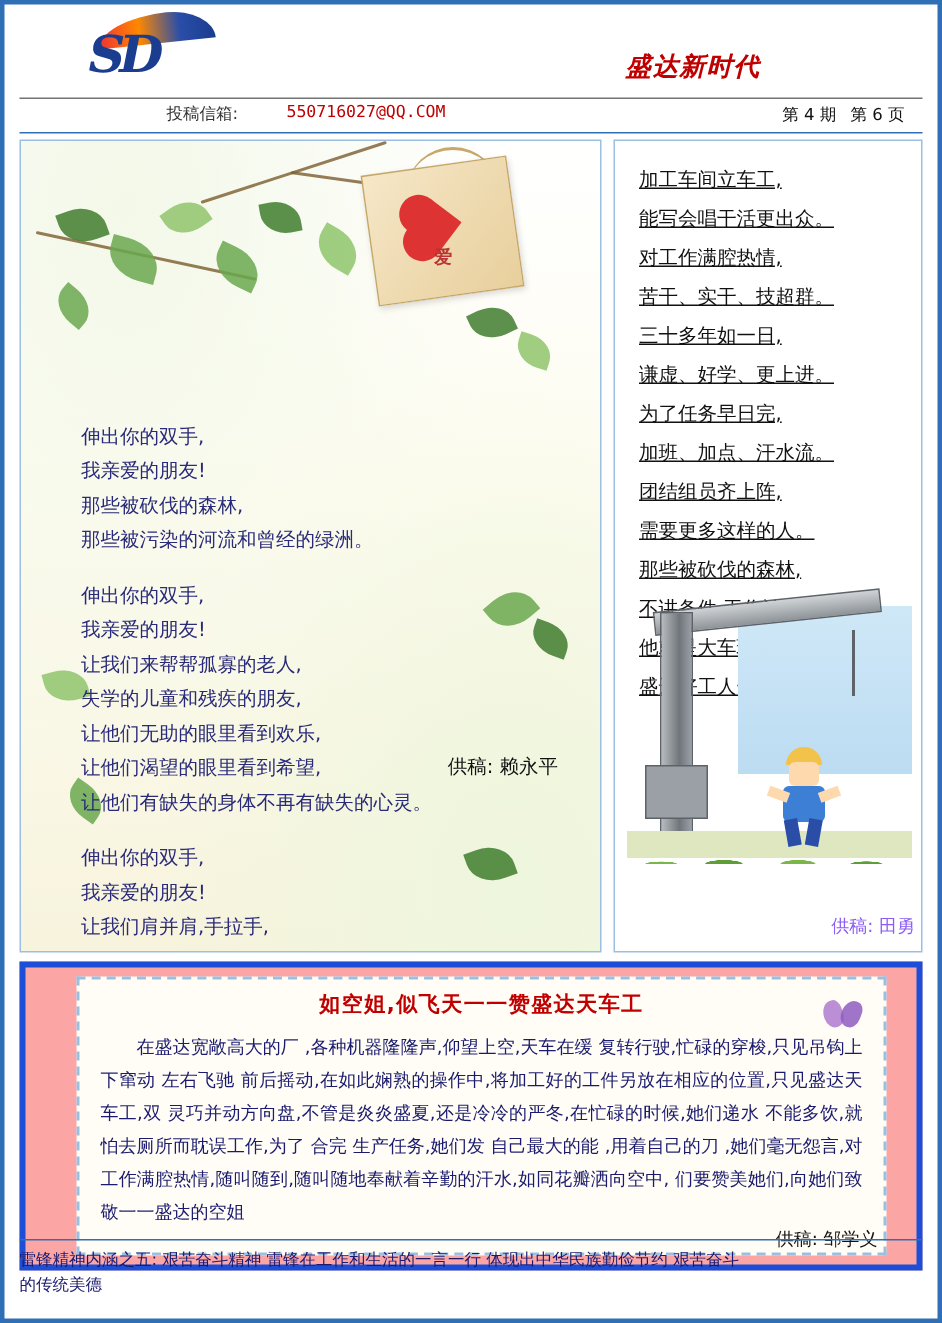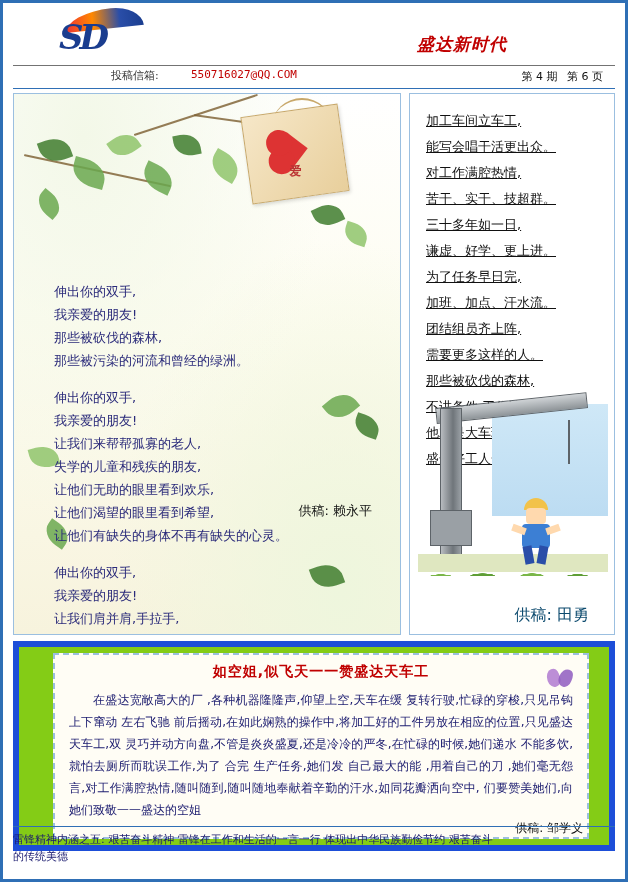--- a/index.html
+++ b/index.html
@@ -196,30 +196,30 @@
   .worker .armB{position:absolute;left:32px;top:28px;width:14px;height:7px;background:#ffd9ae;transform:rotate(-20deg);}
   .grass{
     position:absolute;left:0;bottom:18px;width:190px;height:26px;
     background:
       radial-gradient(ellipse at 12% 100%, #7ab648 0 10px, rgba(0,0,0,0) 11px),
       radial-gradient(ellipse at 34% 100%, #5f9e36 0 12px, rgba(0,0,0,0) 13px),
       radial-gradient(ellipse at 60% 100%, #7ab648 0 11px, rgba(0,0,0,0) 12px),
       radial-gradient(ellipse at 84% 100%, #5f9e36 0 10px, rgba(0,0,0,0) 11px);
   }
   .crane-sign{
-    position:absolute;right:25px;bottom:8px;
-    font-size:16px;color:#0c4a6e;
+    position:absolute;right:4px;bottom:8px;
+    font-size:12px;color:#8b5cf6;
   }
   
   .article{
     position:relative;
     margin:8px 10px 0 10px;
     height:198px;
-    border:6px solid #1d4ed8;
-    background:#84cc16;
+    border:4px solid #1d4ed8;
+    background:#fca5a5;
   }
   .article-inner{
     position:absolute;left:34px;top:6px;right:20px;bottom:6px;
     border:2px dashed #9bbfe0;
     background:#fffdf5;
     padding:6px 14px;
     box-sizing:border-box;
   }
   .article-title{
     text-align:center;

